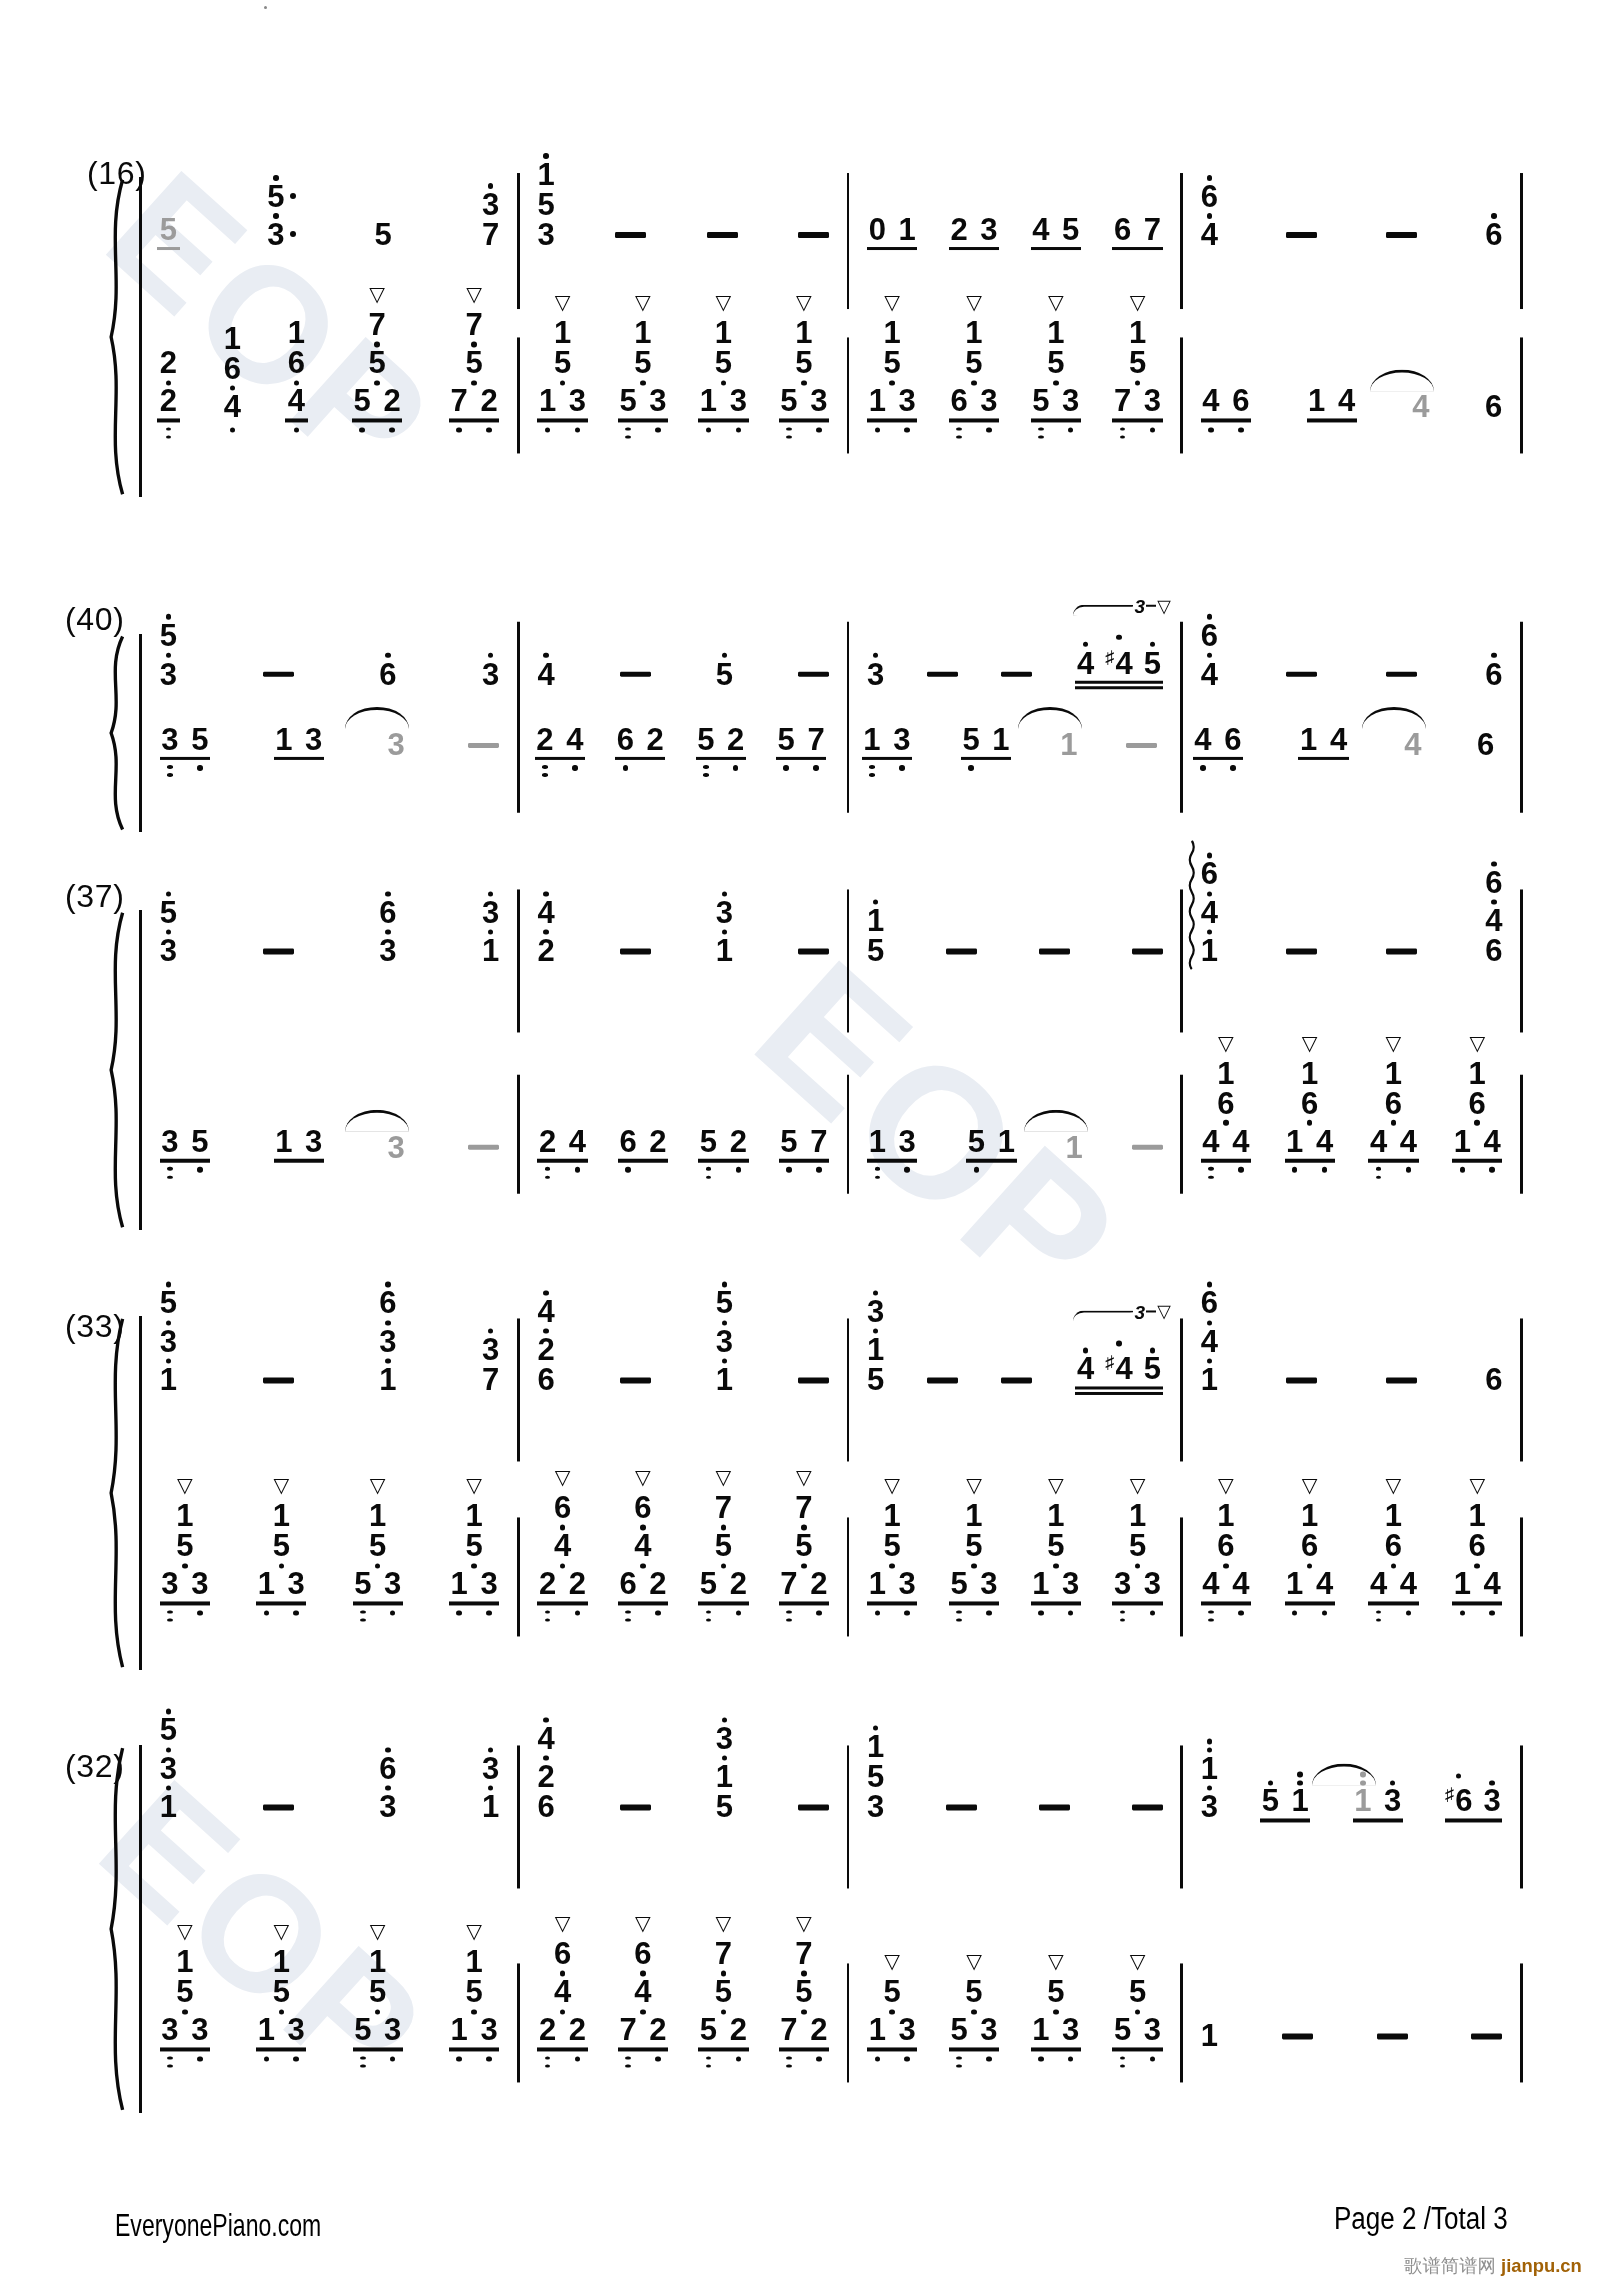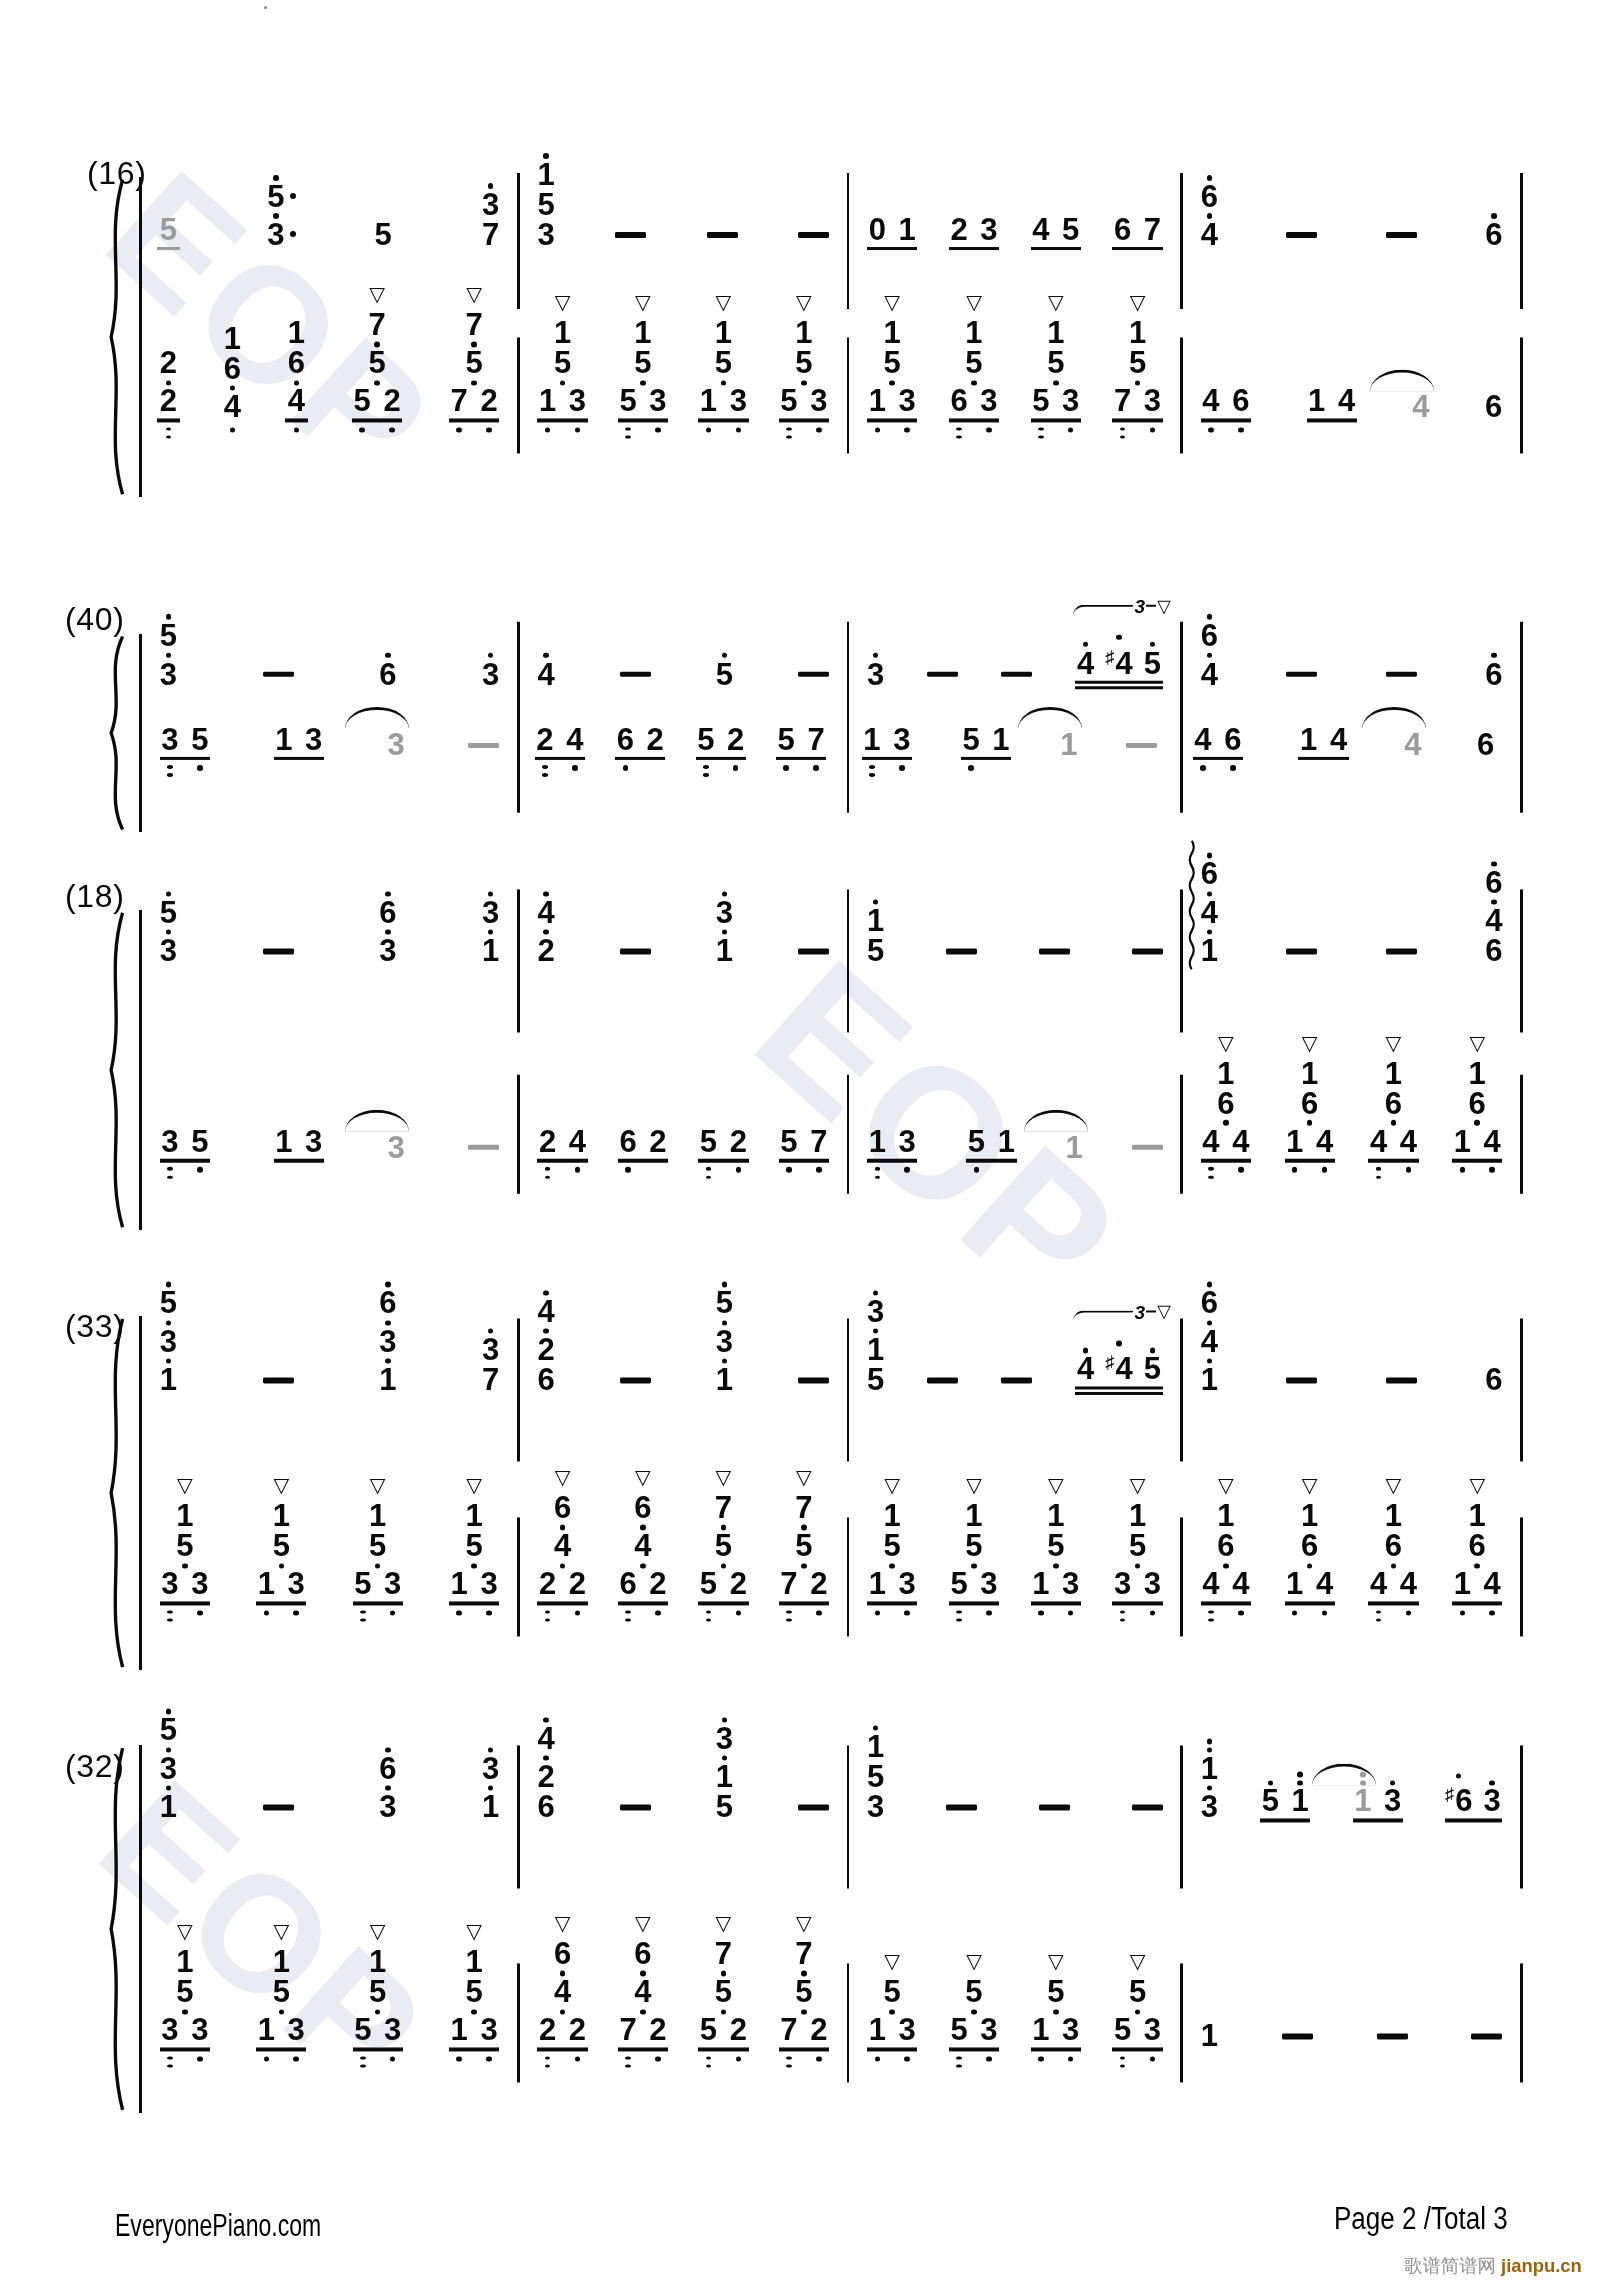--- a/index.html
+++ b/index.html
@@ -990,21 +990,21 @@
             <span class="cell">
               <span class="note">
                 <span class="val">6</span>
                 <span class="desc"></span>
               </span>
             </span>
           </span>
         </div>
       </div>
       <div class="system" style="top: 852px;">
-        <div class="mnum" style="left: 65px; top: 26px;">(18)</div>
+        <div class="mnum" style="left: 65px; top: 26px;">(37)</div>
         <svg class="brace" viewBox="0 0 40 470" width="27" height="320" style="left: 101px; top: 58px;">
           <path d="M32 2 C 8 84.6 34 150.4 15 235 C 34 319.6 8 385.4 32 468" fill="none" stroke="#0a0a0a" stroke-width="5"></path>
         </svg>
         <div class="sline" style="left: 139px; top: 58px; height: 320px;"></div>
         <div class="staffRow" style="top: 132px; left: 142px; width: 1384px;">
           <span class="measure" style="width: 375px;">
             <span class="cell">
               <span class="note">
                 <i class="odot"></i>
                 <span class="val">5</span>

